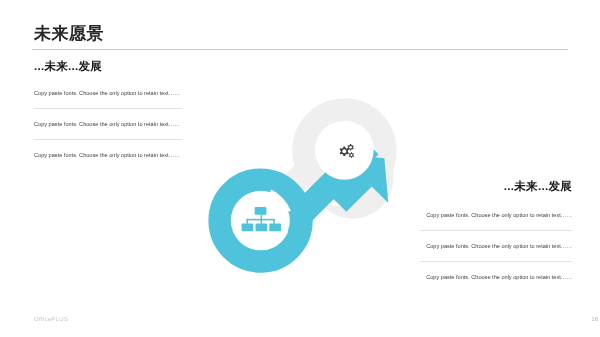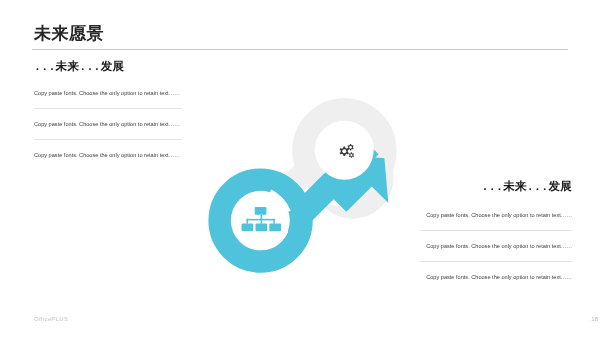--- a/index.html
+++ b/index.html
@@ -54,21 +54,20 @@
     text-align: right;
   }
 
   .sub-heading {
     font-size: 11.5px;
     font-weight: bold;
     color: #1a1a1a;
     line-height: 1.2;
     margin: 0 0 14px 0;
     letter-spacing: 0.3px;
-    font-family: Liberation Mono, monospace;
   }
   .col-right .sub-heading {
     margin-bottom: 16px;
   }
 
   .para-block {
     position: relative;
     padding-bottom: 11px;
     margin-bottom: 10px;
   }

